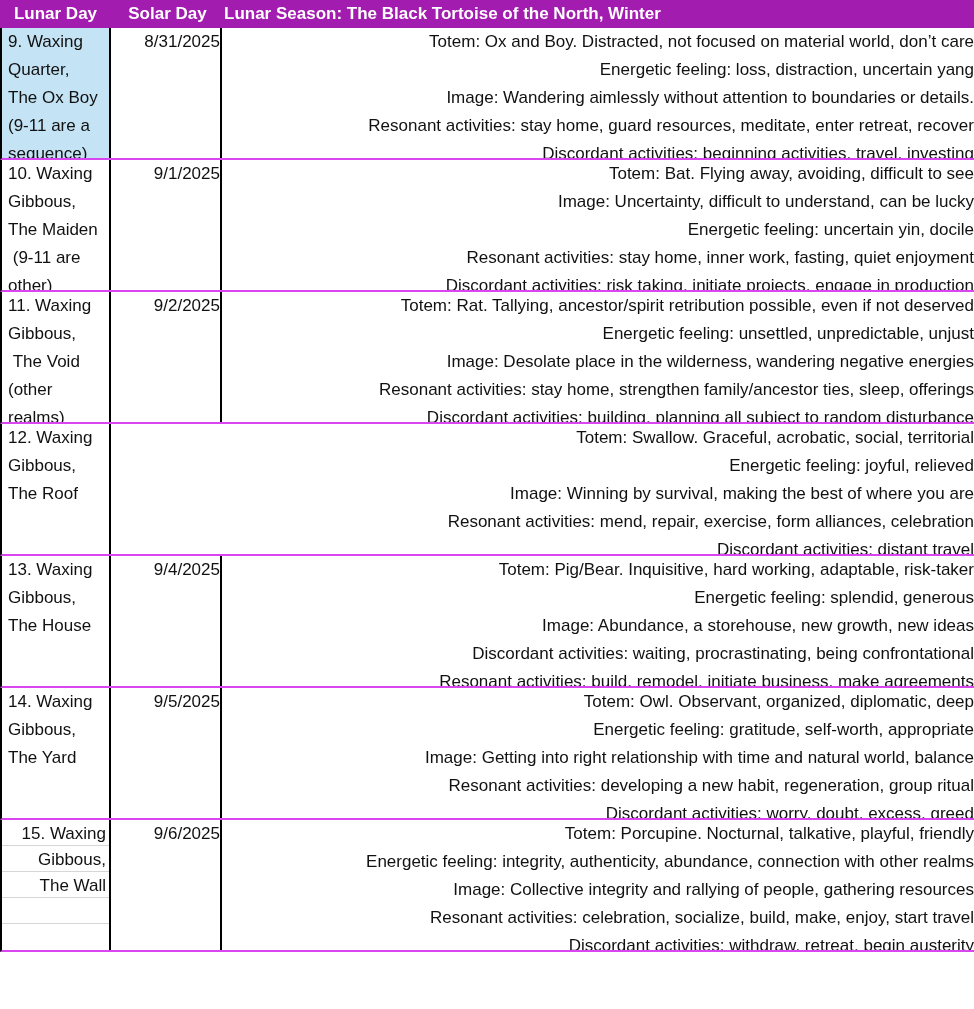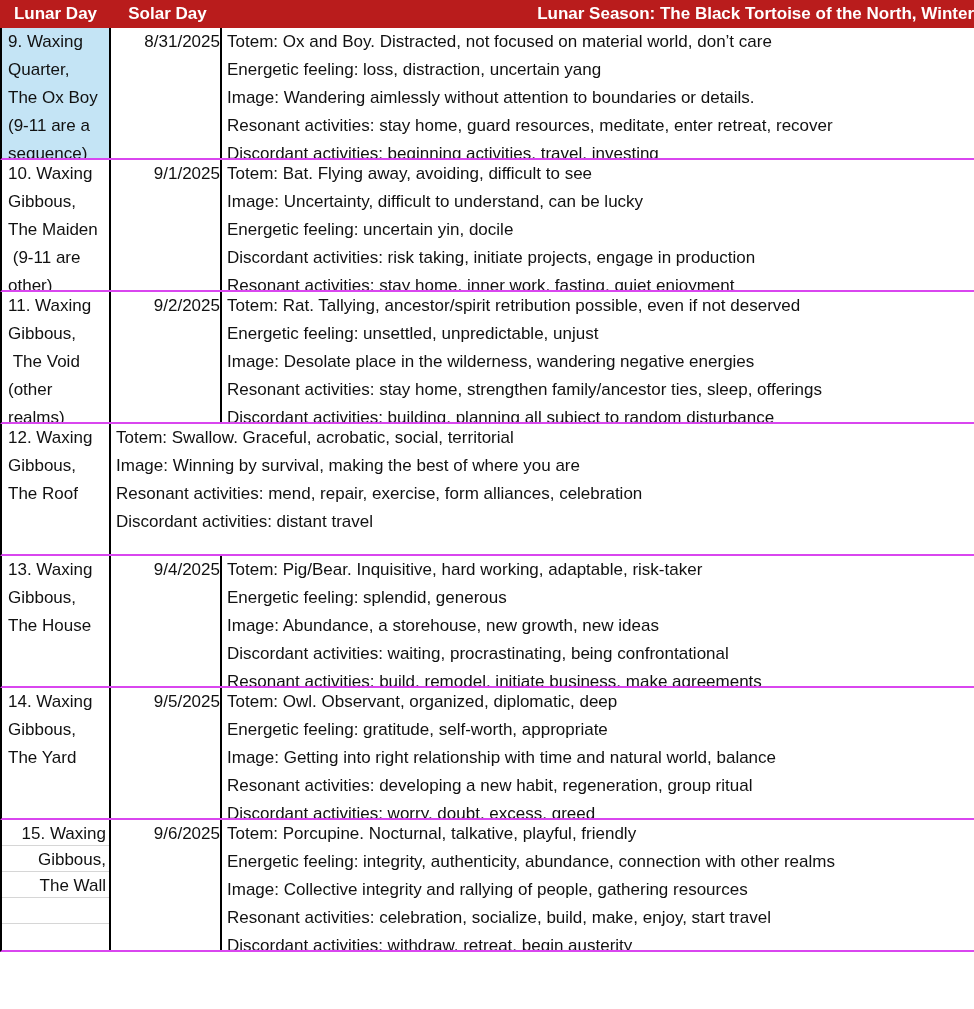--- a/index.html
+++ b/index.html
@@ -3,42 +3,42 @@
 <meta charset="utf-8">
 <style>
   html,body{margin:0;padding:0;background:#ffffff;}
   body{font-family:"Liberation Sans","DejaVu Sans",sans-serif;color:#111111;}
   .sheet{
     width:974px;height:1009px;position:relative;background:#ffffff;
     box-sizing:border-box;overflow:hidden;
   }
   
   .hdr{
-    display:flex;height:28px;background:#b91c1c;color:#ffffff;
+    display:flex;height:28px;background:#a21caf;color:#ffffff;
     font-weight:bold;font-size:17px;line-height:28px;
   }
   .hdr .h1{width:111px;text-align:center;}
   .hdr .h2{width:113px;text-align:center;}
-  .hdr .h3{flex:1;text-align:right;}
+  .hdr .h3{flex:1;text-align:left;}
   
   .row{
     display:flex;height:132px;box-sizing:border-box;
     border-bottom:2px solid #d946ef;border-left:2px solid #000000;
   }
   .cell{box-sizing:border-box;font-size:17px;line-height:28px;}
   .lunar{
     width:109px;border-right:2px solid #000000;
     padding:0 3px 0 6px;white-space:pre-wrap;overflow:hidden;
   }
   .lunar.highlight{background:#c4e4f5;}
   .solar{
     width:111px;border-right:2px solid #000000;
     text-align:right;overflow:hidden;
   }
-  .details{flex:1;padding-left:5px;overflow:hidden;}
+  .details{flex:1;padding-left:5px;overflow:hidden;text-align:right;}
   .details .ln{height:28px;white-space:nowrap;overflow:hidden;}
   
   .lunar-split{padding:0;white-space:normal;display:flex;flex-direction:column;}
   .lunar-split .sub{
     height:28px;box-sizing:border-box;padding:0 3px 0 6px;
     line-height:27px;overflow:hidden;
   }
   .lunar-split .sub:not(:last-child){border-bottom:1px solid #d6d6d6;text-align:right;}
 </style>
 </head>
@@ -72,22 +72,22 @@
     <div class="cell lunar">10. Waxing
 Gibbous,
 The Maiden
  (9-11 are
 other)</div>
     <div class="cell solar">9/1/2025</div>
     <div class="cell details">
       <div class="ln">Totem: Bat. Flying away, avoiding, difficult to see</div>
       <div class="ln">Image: Uncertainty, difficult to understand, can be lucky</div>
       <div class="ln">Energetic feeling: uncertain yin, docile</div>
+      <div class="ln">Resonant activities: stay home, inner work, fasting, quiet enjoyment</div>
       <div class="ln">Discordant activities: risk taking, initiate projects, engage in production</div>
-      <div class="ln">Resonant activities: stay home, inner work, fasting, quiet enjoyment</div>
     </div>
   </div>
 
   <div class="row">
     <div class="cell lunar">11. Waxing
 Gibbous,
  The Void
 (other
 realms)</div>
     <div class="cell solar">9/2/2025</div>
@@ -99,20 +99,21 @@
       <div class="ln">Discordant activities: building, planning all subject to random disturbance</div>
     </div>
   </div>
 
   <div class="row">
     <div class="cell lunar">12. Waxing
 Gibbous,
 The Roof</div>
     <div class="cell details">
       <div class="ln">Totem: Swallow. Graceful, acrobatic, social, territorial</div>
+      <div class="ln">Energetic feeling: joyful, relieved</div>
       <div class="ln">Image: Winning by survival, making the best of where you are</div>
       <div class="ln">Resonant activities: mend, repair, exercise, form alliances, celebration</div>
       <div class="ln">Discordant activities: distant travel</div>
     </div>
   </div>
 
   <div class="row">
     <div class="cell lunar">13. Waxing
 Gibbous,
 The House</div>

